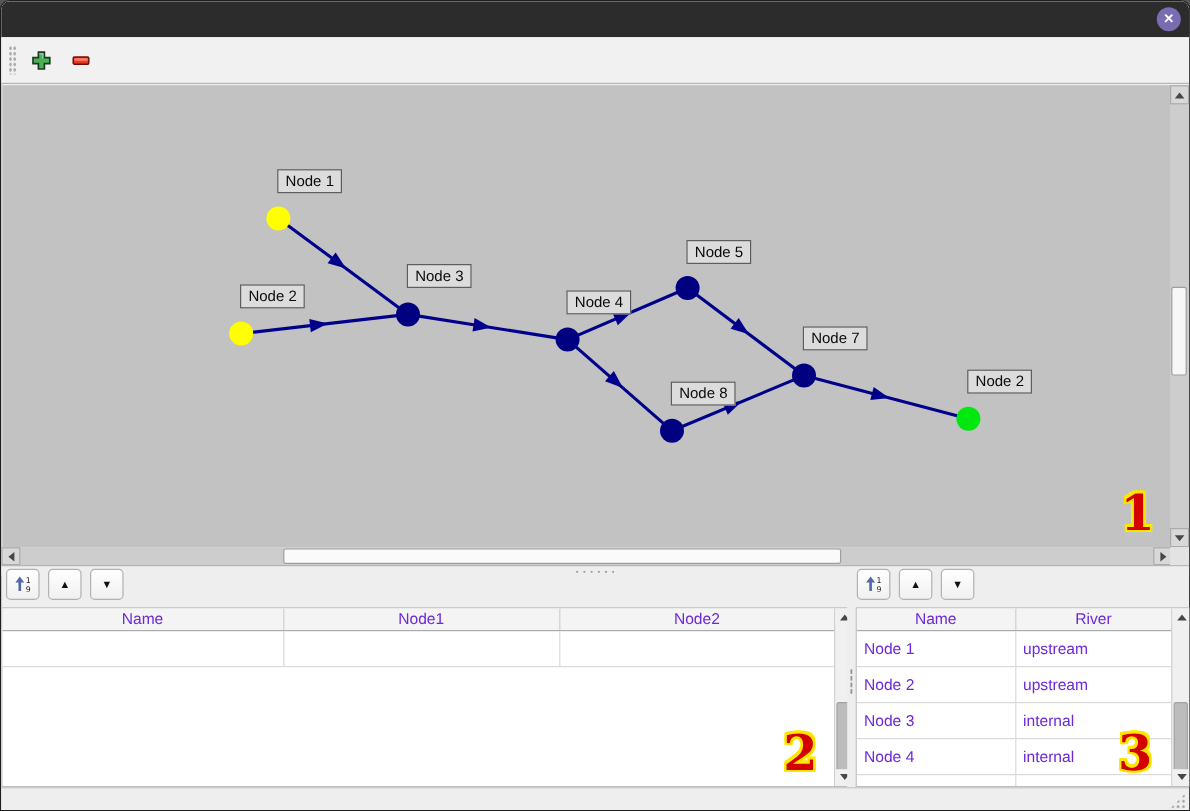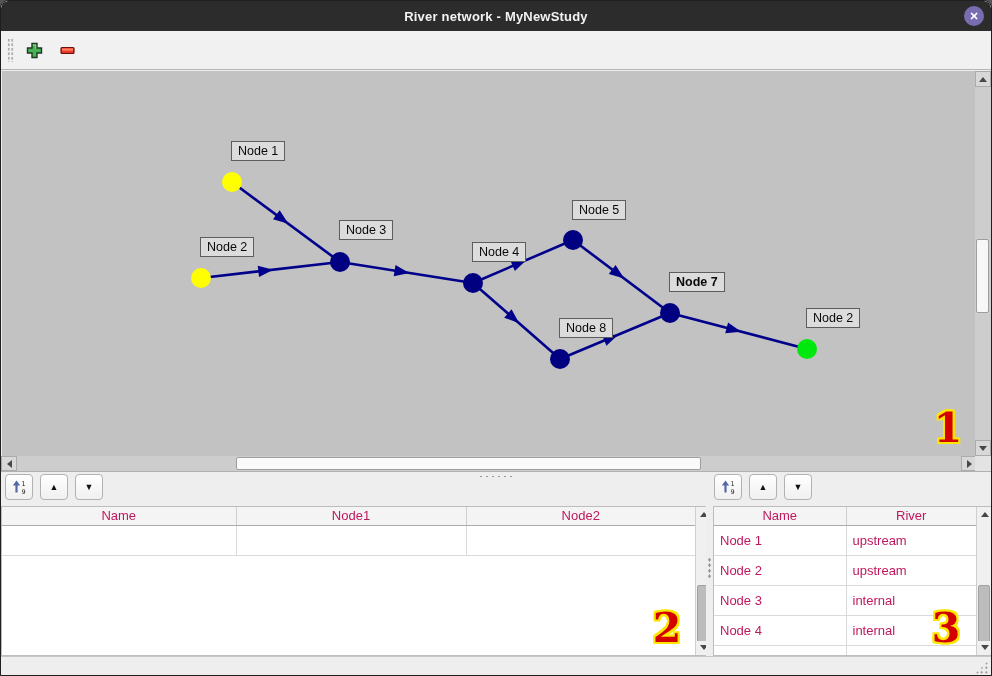--- a/index.html
+++ b/index.html
@@ -57,21 +57,21 @@
                background-size:3px 5.5px;}
 
   
   .panel-toolbar{position:absolute;top:473px;display:flex;gap:7px;}
   .pt-btn{width:28px;height:26px;background:linear-gradient(#ffffff,#f0f0f0);border:1px solid #b2b2b2;
           border-radius:4px;display:flex;align-items:center;justify-content:center;cursor:pointer;
           font-size:9px;color:#111;padding:0;}
 
   
   .tblwrap{position:absolute;top:505px;height:150px;background:#ffffff;border:1px solid #bdbdbd;overflow:hidden;}
-  table.grid{border-collapse:collapse;table-layout:fixed;width:100%;font-size:13px;color:#be185d;}
+  table.grid{border-collapse:collapse;table-layout:fixed;width:100%;font-size:13px;color:#6d28d9;}
   table.grid th{height:18px;font-weight:400;background:#f4f4f4;border-right:1px solid #cfcfcf;
                 border-bottom:1px solid #ababab;text-align:center;padding:0 4px;}
   table.grid th:last-child{border-right:none;}
   table.grid td{height:30px;border-right:1px solid #dadada;border-bottom:1px solid #dadada;
                 padding:0 0 0 6px;background:#fff;overflow:hidden;white-space:nowrap;}
   table.grid td:last-child{border-right:none;}
   .tbl-vscroll{position:absolute;top:0;right:0;width:15px;height:100%;background:#f0f0f0;border-left:1px solid #cfcfcf;}
   .tbl-vscroll .thumb{position:absolute;left:1px;width:12px;background:#bcbcbc;border:1px solid #a2a2a2;border-radius:2px;}
   .tbl-vscroll .sb-btn{background:#f0f0f0;border:none;width:15px;height:13px;}
 
@@ -84,21 +84,20 @@
   
   .som{position:absolute;transform:translate(-50%,-50%);font-family:"DejaVu Serif",serif;font-weight:bold;
        font-size:41px;line-height:1;pointer-events:none;}
 </style>
 </head>
 <body>
 
 <div class="window">
 
   <div class="titlebar">
-    <span class="title">River network - MyNewStudy</span>
     <button class="close-btn">
       <span>✕</span>
     </button>
   </div>
 
   <div class="toolbar">
     <div class="drag-handle"></div>
     <button class="tb-btn" title="">
       <svg width="17" height="17" viewBox="0 0 17 17">
         <path d="M6 1.5h5v4.5h4.5v5H11v4.5H6V11H1.5V6H6z" fill="#49b256" stroke="#1d3a1f" stroke-width="1.4"></path>
@@ -140,21 +139,21 @@
         <circle cx="668" cy="242" r="10" fill="#000080"></circle>
         <circle cx="805" cy="278" r="10" fill="#00e80d"></circle>
       </svg>
     <div id="net-labels">
         <div class="node-label" style="left: 229px; top: 70px;">Node 1</div>
         <div class="node-label" style="left: 198px; top: 166px;">Node 2</div>
         <div class="node-label" style="left: 337px; top: 149px;">Node 3</div>
         <div class="node-label" style="left: 470px; top: 171px;">Node 4</div>
         <div class="node-label" style="left: 570px; top: 129px;">Node 5</div>
         <div class="node-label" style="left: 557px; top: 247px;">Node 8</div>
-        <div class="node-label" style="left: 667px; top: 201px; font-weight: bold;">Node 7</div>
+        <div class="node-label" style="left: 667px; top: 201px;">Node 7</div>
         <div class="node-label" style="left: 804px; top: 237px;">Node 2</div>
       </div>
   </div>
 
   <div class="vscroll">
     <button class="sb-btn" style="left:0;top:0;width:16px;height:16px;">
         <span class="tri up"></span>
       </button>
     <div class="thumb" style="top:168px;height:74px;"></div>
     <button class="sb-btn" style="left:0;top:369px;width:16px;height:16px;">

